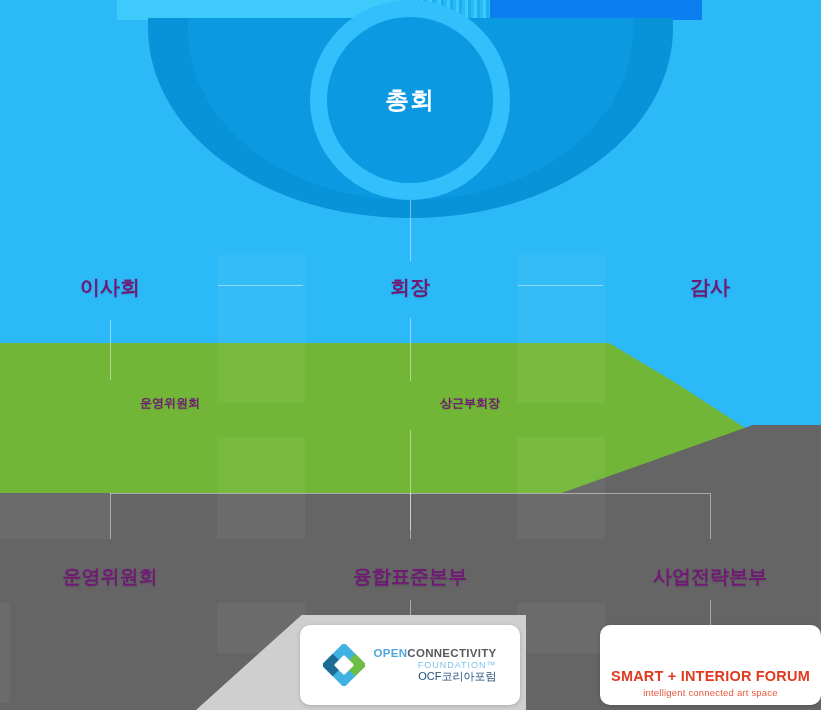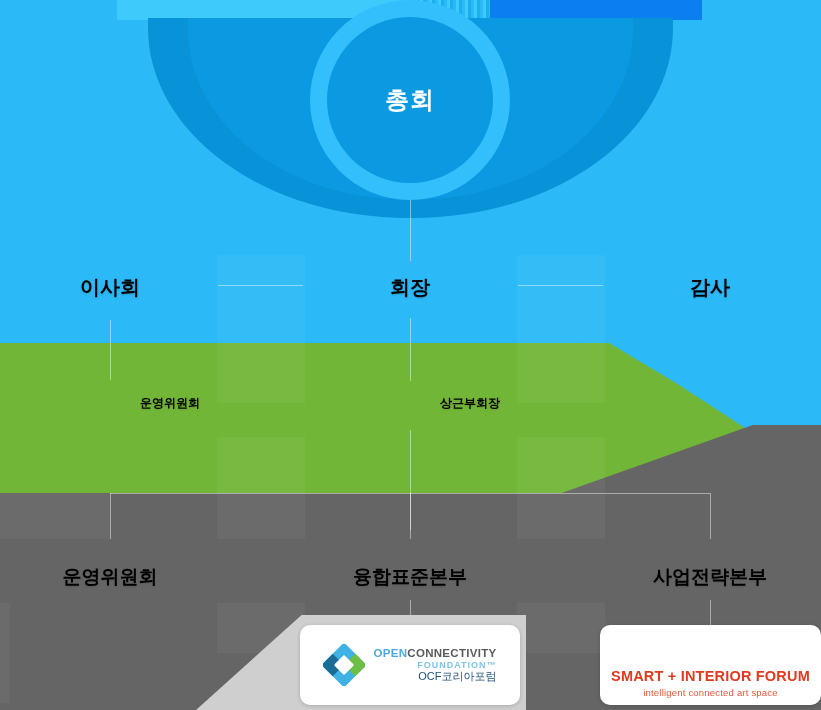--- a/index.html
+++ b/index.html
@@ -77,21 +77,21 @@
   
   .panel{position:absolute;background:rgba(255,255,255,.045);pointer-events:none;}
 
   
   .vline{position:absolute;width:1px;background:rgba(255,255,255,.45);}
   .hline{position:absolute;height:1px;background:rgba(255,255,255,.45);}
 
   
   .node{
     position:absolute;
-    color:#000000;
+    color:#701a75;
     font-weight:bold;
     text-align:center;
     white-space:nowrap;
     text-shadow:0 1px 2px rgba(0,0,0,.12);
   }
   .tier2{font-size:20px;}
   .tier3{font-size:12px;text-align:right;}
   .tier4{font-size:19px;}
 
   
@@ -113,21 +113,21 @@
   #logo-card-ocf{left:300px;top:625px;width:220px;height:80px;}
   #logo-card-sif{left:600px;top:625px;width:221px;height:80px;}
 
   
   .ocf-wrap{display:flex;align-items:center;gap:8px;}
   .ocf-mark{width:42px;height:42px;position:relative;flex:0 0 auto;}
   .ocf-text{line-height:1;}
   .ocf-line1{font-size:11.5px;letter-spacing:.3px;white-space:nowrap;}
   .ocf-open{color:#4fa8dc;font-weight:bold;}
   .ocf-conn{color:#5a5a5a;font-weight:bold;}
-  .ocf-line2{font-size:9px;color:#7ec3ea;letter-spacing:1px;text-align:right;margin-top:1px;font-weight:bold;}
+  .ocf-line2{font-size:9px;color:#7ec3ea;letter-spacing:1px;text-align:right;margin-top:1px;font-weight:normal;}
   .ocf-line3{font-size:11px;color:#1f4f7a;font-weight:normal;text-align:right;margin-top:1px;}
 
   
   .sif-wrap{text-align:center;line-height:1.2;margin-top:36px;}
   .sif-title{color:#e03a20;font-size:14.5px;font-weight:bold;letter-spacing:.2px;white-space:nowrap;}
   .sif-sub{color:#e8563a;font-size:9.5px;letter-spacing:.2px;white-space:nowrap;margin-top:2px;}
 </style>
 </head>
 <body>
 

